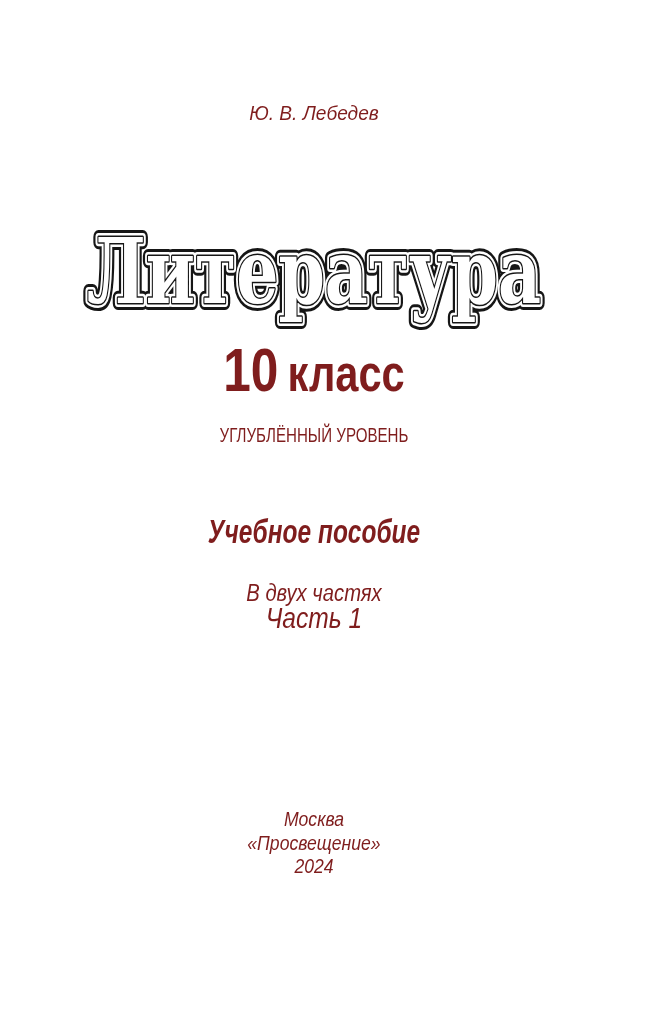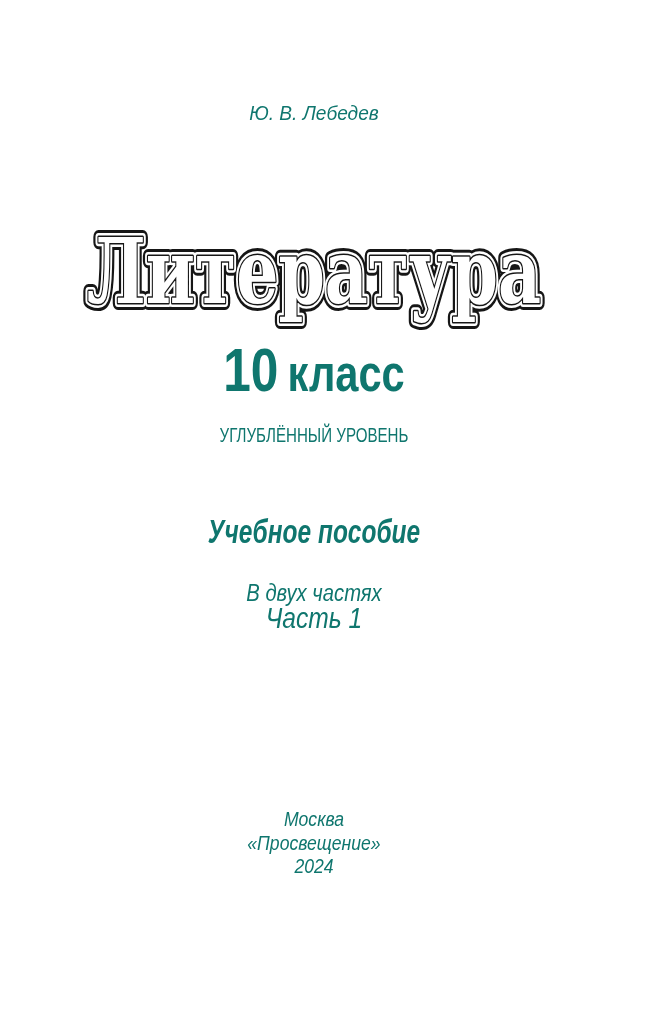--- a/index.html
+++ b/index.html
@@ -7,21 +7,21 @@
     padding: 0;
     background: #ffffff;
   }
   .page {
     position: relative;
     width: 650px;
     height: 1010px;
     background: #ffffff;
     overflow: hidden;
     font-family: "Liberation Sans", sans-serif;
-    color: #0f766e;
+    color: #7f1d1d;
   }
   
   .content {
     position: absolute;
     left: -11px;
     top: 0;
     width: 650px;
     height: 1010px;
   }
   .line {

